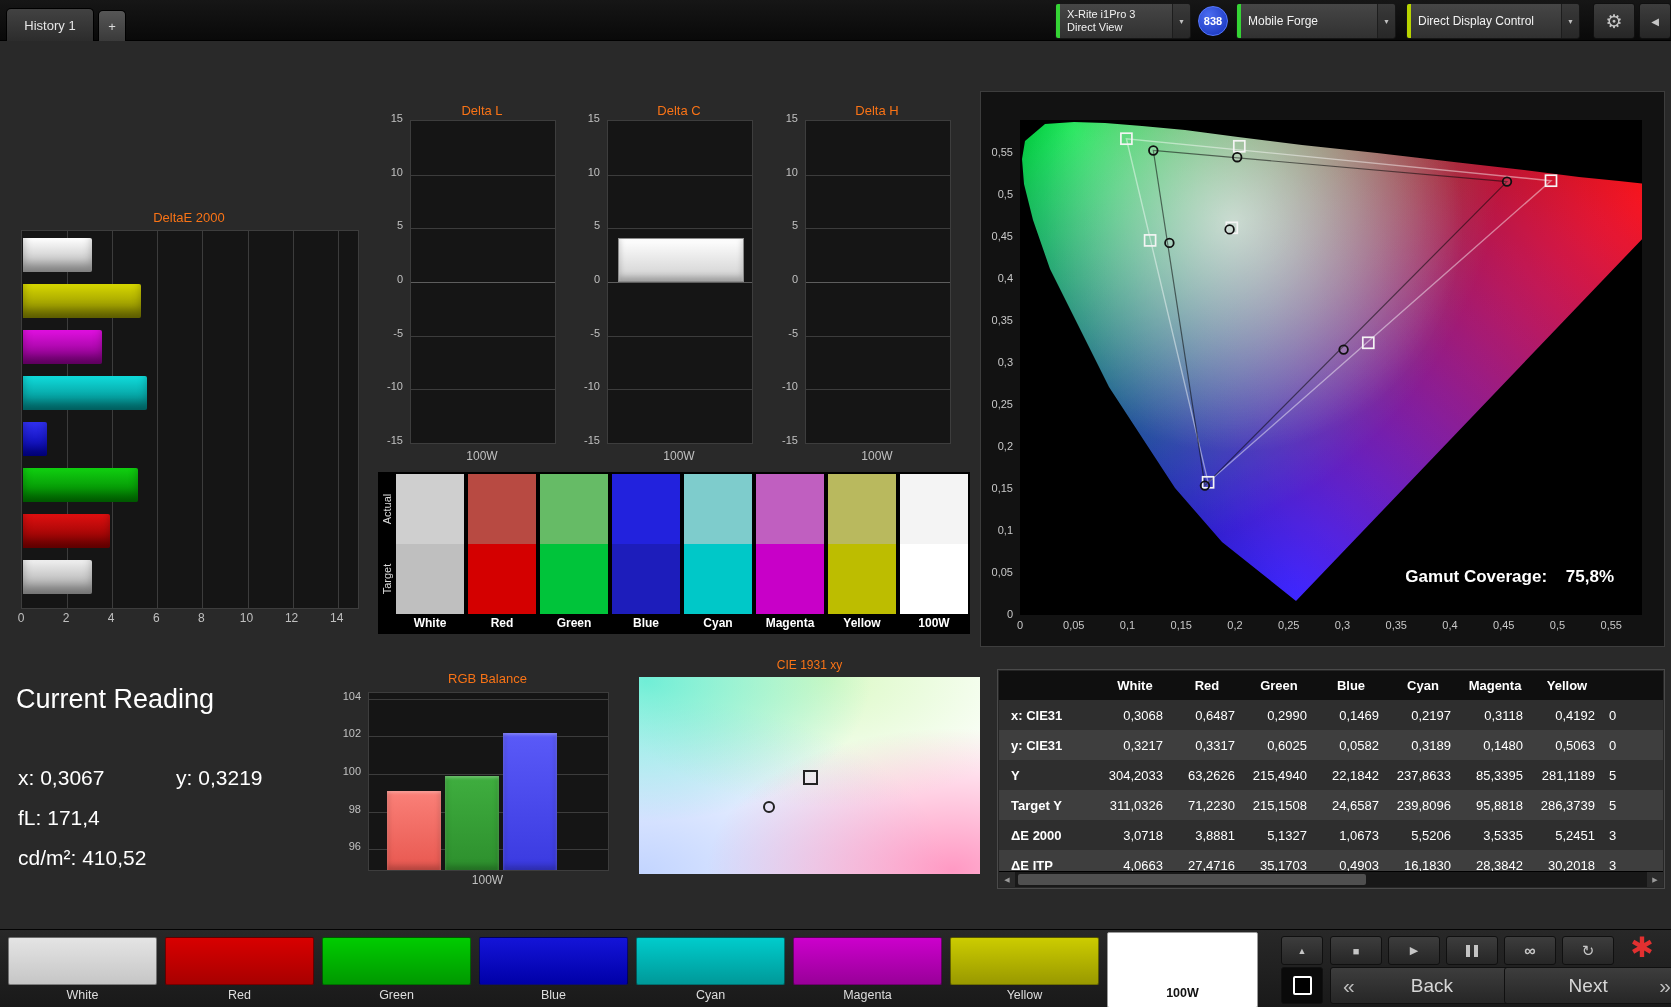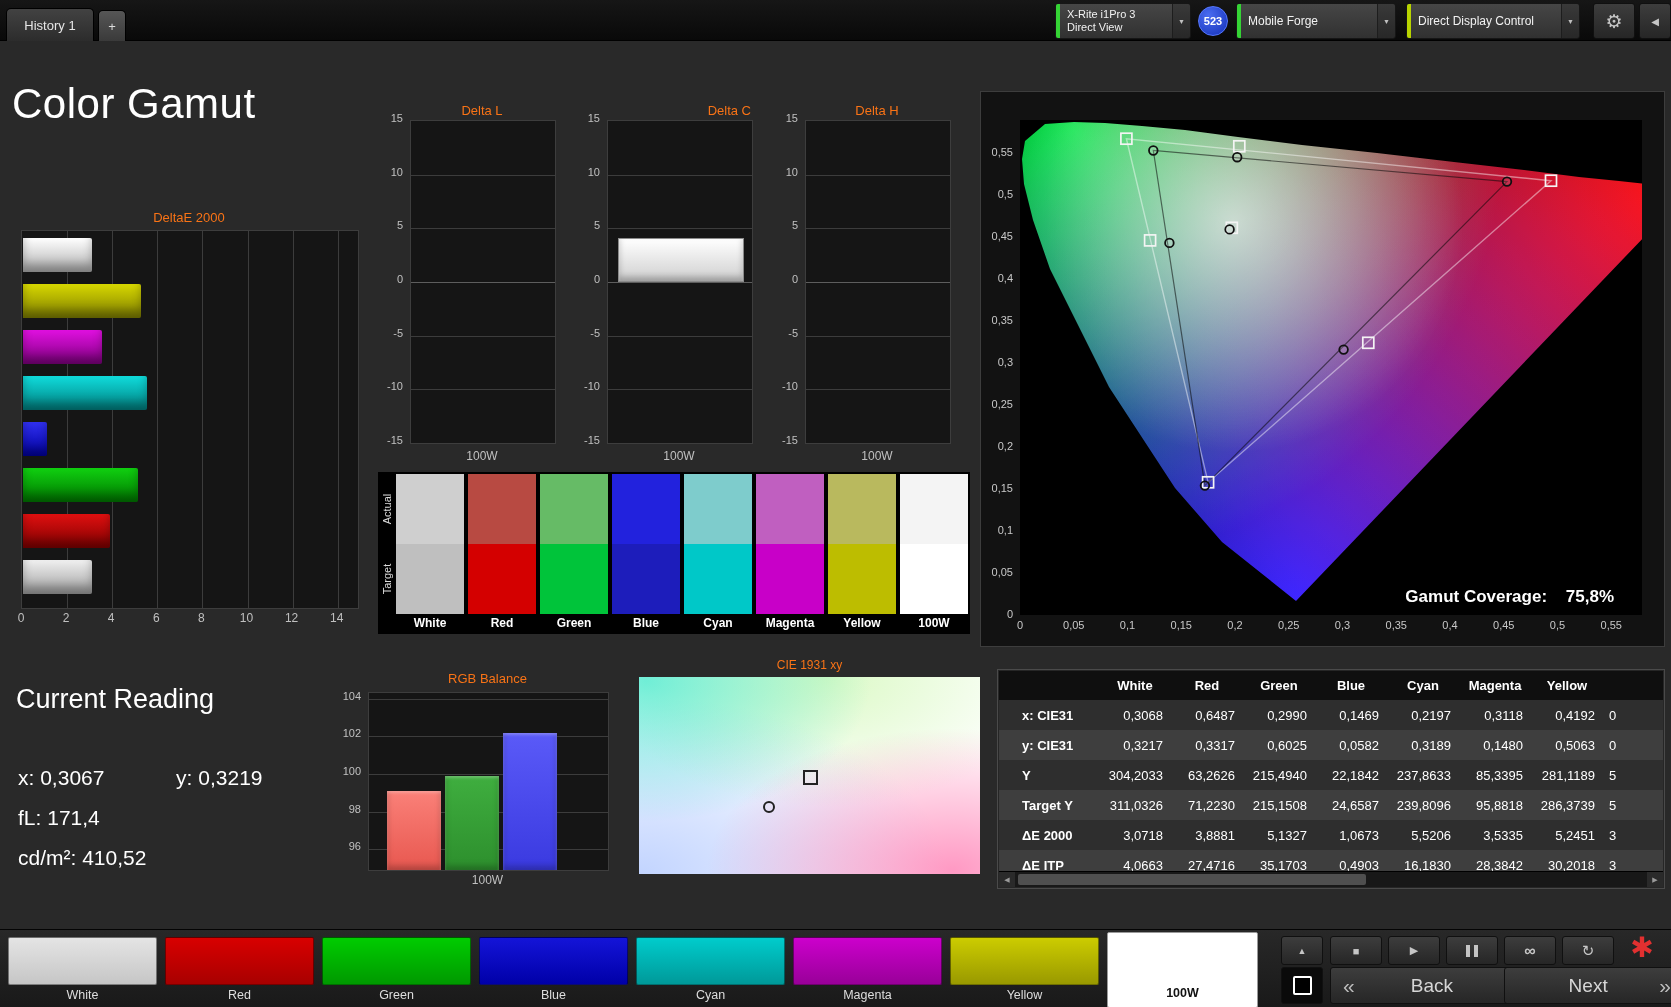--- a/index.html
+++ b/index.html
@@ -49,21 +49,21 @@
   .swatch-half{flex:none;height:70px;}
   .swatch-label{flex:none;height:18px;display:flex;align-items:center;justify-content:center;font-size:12px;font-weight:bold;color:#fff;}
 
   
   .cie-panel{position:absolute;left:980px;top:91px;width:683px;height:554px;background:#121212;border:1px solid #3d3d3d;}
   .cie-plot{position:absolute;left:39px;top:28px;width:622px;height:495px;background:#000;overflow:hidden;}
   .cie-ylabels{position:absolute;left:0;top:28px;width:35px;height:495px;}
   .cie-ay{position:absolute;right:3px;font-size:11px;color:#c8c8c8;}
   .cie-xlabels{position:absolute;left:39px;top:527px;width:622px;height:16px;}
   .cie-ax{position:absolute;width:44px;margin-left:-22px;text-align:center;font-size:11px;color:#c8c8c8;}
-  .coverage{position:absolute;right:28px;bottom:8px;font-size:17px;color:#fff;font-weight:bold;}
+  .coverage{position:absolute;right:28px;bottom:28px;font-size:17px;color:#fff;font-weight:bold;}
   .cov-value{margin-left:14px;}
 
   
   .cr-title{position:absolute;left:16px;top:684px;font-size:27px;color:#fff;font-weight:normal;text-align:right;}
   .cr-line{position:absolute;left:18px;font-size:21px;color:#fff;}
   .cr-gap{display:inline-block;width:60px;}
 
   
   .cie1931-plot{position:absolute;left:639px;top:677px;width:341px;height:197px;
     background:
@@ -76,21 +76,21 @@
   .marker-circle{position:absolute;width:8px;height:8px;border:2px solid #222;border-radius:50%;margin:-6px 0 0 -6px;background:transparent;}
 
   
   .table-panel{position:absolute;left:997px;top:669px;width:666px;height:218px;background:#262626;border:1px solid #4a4a4a;overflow:hidden;}
   .trow{display:grid;grid-template-columns:100px repeat(7,72px) minmax(0,1fr);height:30px;align-items:center;}
   .theader{position:absolute;left:1px;right:1px;top:1px;height:29px;background:#0f0f0f;}
   .tbody{position:absolute;left:1px;right:1px;top:30px;bottom:16px;overflow:hidden;}
   .row-a{background:#2e2e2e;}
   .row-b{background:#3e3e3e;}
   .tc{color:#fff;font-size:13px;text-align:right;padding-right:8px;white-space:nowrap;overflow:hidden;}
-  .tc.label{text-align:left;padding-left:23px;font-weight:bold;}
+  .tc.label{text-align:left;padding-left:12px;font-weight:bold;}
   .tc.partial{text-align:left;padding-left:6px;padding-right:0;}
   .theader .tc{text-align:center;padding-right:0;font-weight:bold;}
   .theader .tc.label{text-align:left;}
   .hscroll{position:absolute;left:1px;right:1px;bottom:1px;height:15px;background:#181818;border-top:1px solid #000;display:flex;}
   .hs-btn{width:16px;display:flex;align-items:center;justify-content:center;font-size:7px;color:#9a9a9a;background:#2a2a2a;}
   .hs-track{flex:1;position:relative;}
   .hs-thumb{position:absolute;left:3px;top:2px;bottom:2px;width:55%;background:#4f4f4f;border-radius:2px;}
 
   
   .bottom-strip{position:absolute;left:0;top:929px;width:1671px;height:78px;background:linear-gradient(#282828,#191919);border-top:1px solid #040404;}
@@ -121,21 +121,21 @@
 
     <div class="dropdown" style="left:1055px;width:134px;">
       <div class="dd-strip" style="background: rgb(53, 212, 53);"></div>
       <div class="dd-text">
         <div>X-Rite i1Pro 3</div>
         <div>Direct View</div>
       </div>
       <div class="dd-chevron">▼</div>
     </div>
 
-    <div class="badge-circle" style="left:1198px;">523</div>
+    <div class="badge-circle" style="left:1198px;">838</div>
 
     <div class="dropdown" style="left:1236px;width:158px;">
       <div class="dd-strip" style="background: rgb(53, 212, 53);"></div>
       <div class="dd-text dd-single">
         <div>Mobile Forge</div>
       </div>
       <div class="dd-chevron">▼</div>
     </div>
 
     <div class="dropdown" style="left:1406px;width:172px;">
@@ -147,21 +147,20 @@
     </div>
 
     <div class="cbtn btn-gear">
       <span>⚙</span>
     </div>
     <div class="cbtn btn-collapse">
       <span>◀</span>
     </div>
   </div>
 
-  <div class="page-title">Color Gamut</div>
 
   <div class="chart-title" style="left:21px;top:210px;width:336px;">DeltaE 2000</div>
   <div class="plot" style="left:21px;top:230px;width:336px;height:377px;">
       <div class="grid-v" style="left: 13.4228%;"></div>
       <div class="grid-v" style="left: 26.8456%;"></div>
       <div class="grid-v" style="left: 40.2685%;"></div>
       <div class="grid-v" style="left: 53.6913%;"></div>
       <div class="grid-v" style="left: 67.1141%;"></div>
       <div class="grid-v" style="left: 80.5369%;"></div>
       <div class="grid-v" style="left: 93.9597%;"></div>
@@ -199,21 +198,21 @@
       <div class="ay-label" style="top: calc(0% - 8px);">15</div>
       <div class="ay-label" style="top: calc(16.6667% - 8px);">10</div>
       <div class="ay-label" style="top: calc(33.3333% - 8px);">5</div>
       <div class="ay-label" style="top: calc(50% - 8px);">0</div>
       <div class="ay-label" style="top: calc(66.6667% - 8px);">-5</div>
       <div class="ay-label" style="top: calc(83.3333% - 8px);">-10</div>
       <div class="ay-label" style="top: calc(100% - 8px);">-15</div>
     </div>
   <div class="ax-label" style="left:410px;top:449px;width:144px;">100W</div>
 
-  <div class="chart-title" style="left:607px;top:103px;width:144px;text-align:right;">Delta C</div>
+  <div class="chart-title" style="left:607px;top:103px;width:144px;">Delta C</div>
   <div class="plot" style="left:607px;top:120px;width:144px;height:322px;">
       <div class="grid-h" style="top: 16.6667%;"></div>
       <div class="grid-h" style="top: 33.3333%;"></div>
       <div class="grid-h zero" style="top: 50%;"></div>
       <div class="grid-h" style="top: 66.6667%;"></div>
       <div class="grid-h" style="top: 83.3333%;"></div>
       <div class="vbar white-bar" style="left: 7%; width: 86%; bottom: 50%; height: 13%;"></div>
     </div>
   <div class="ylabels" style="left:569px;top:120px;width:34px;height:322px;">
       <div class="ay-label" style="top: calc(0% - 8px);">15</div>

